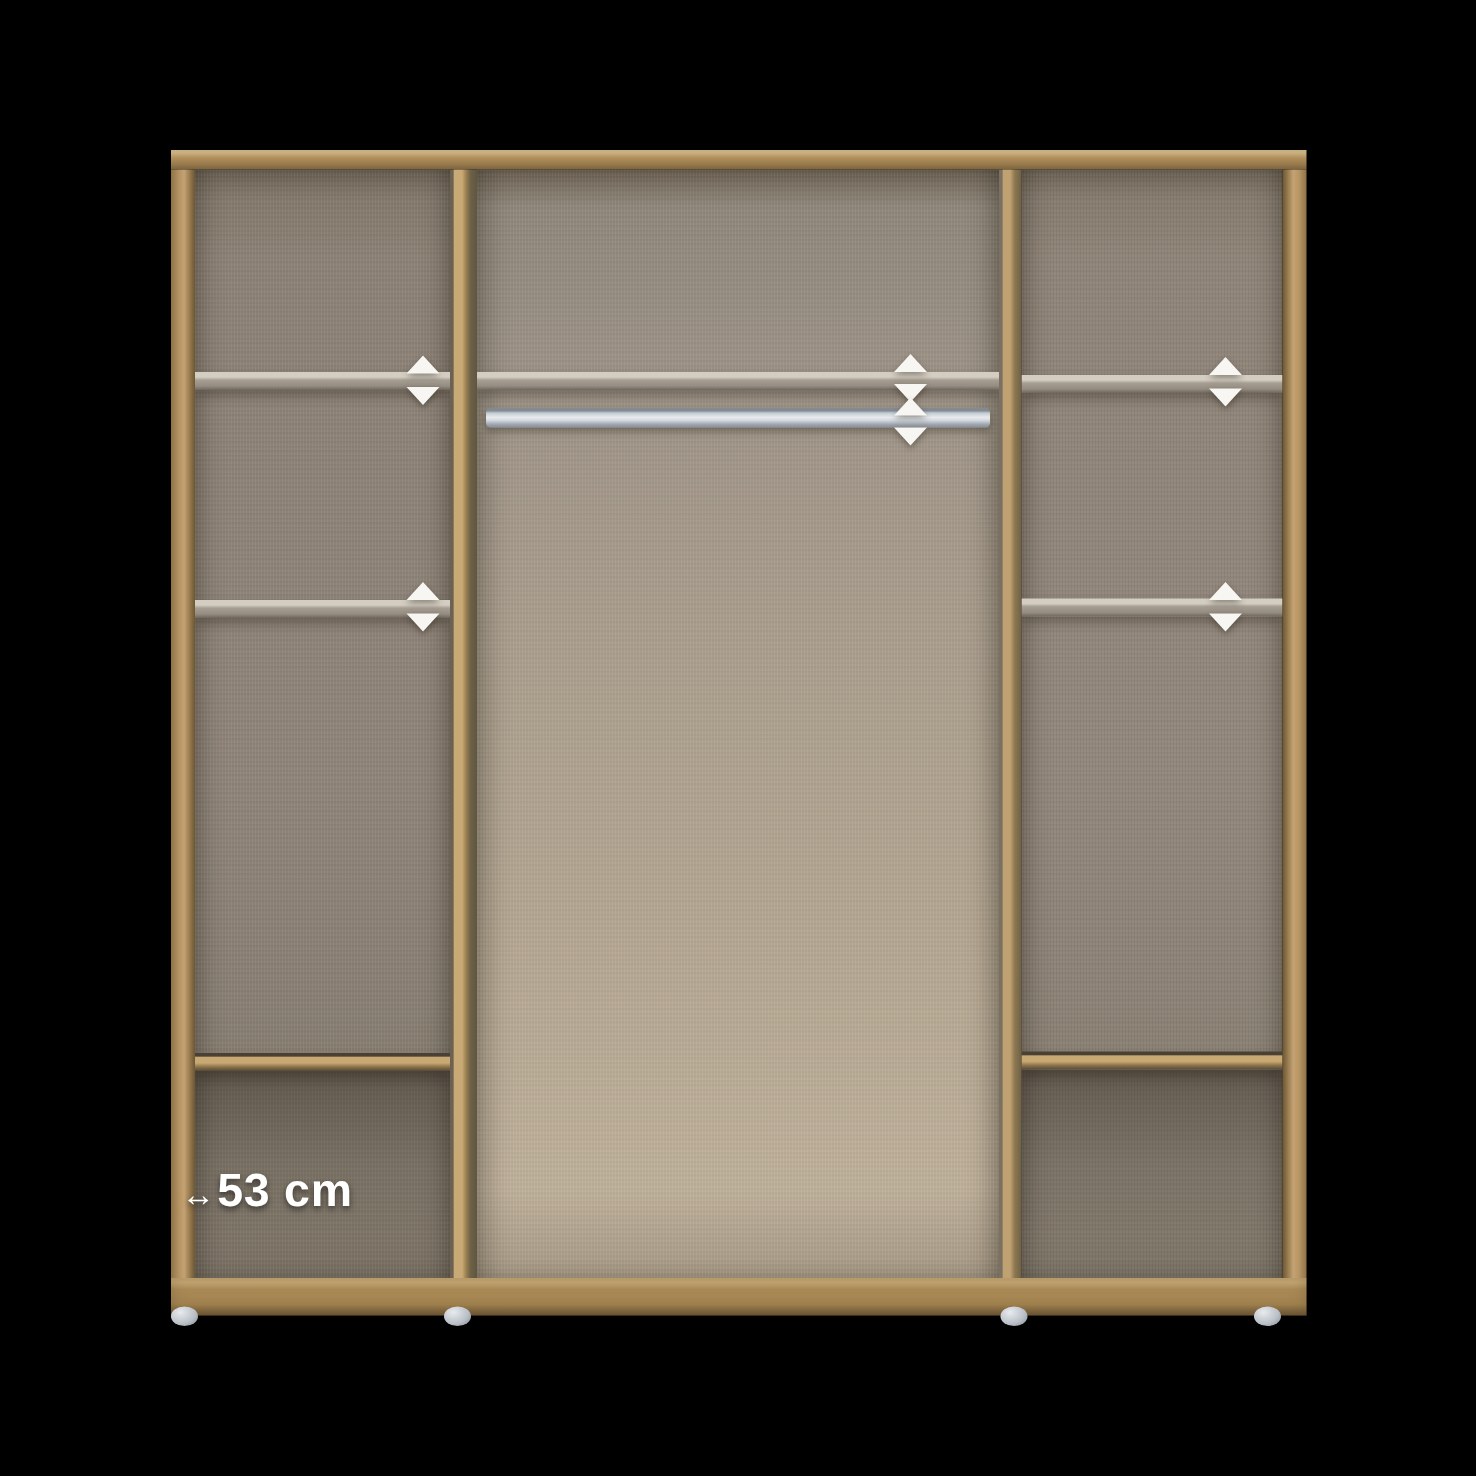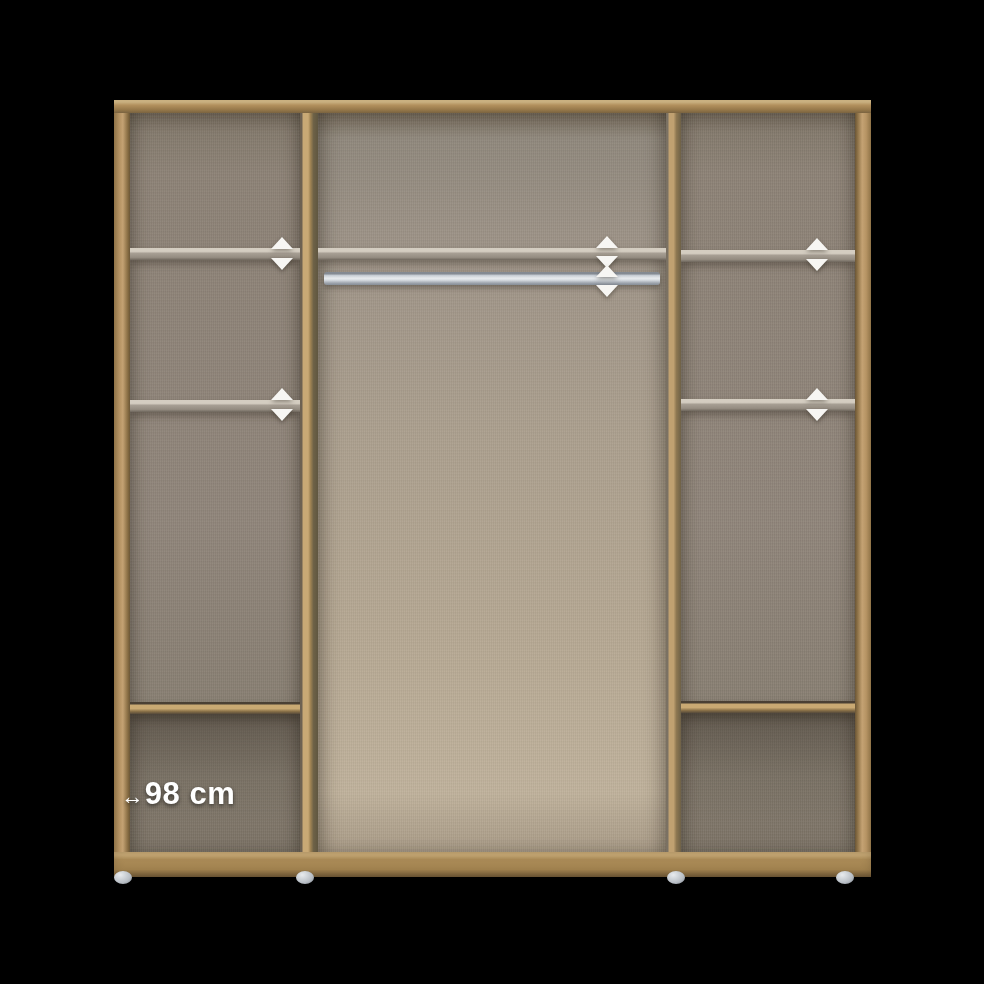--- a/index.html
+++ b/index.html
@@ -153,16 +153,16 @@
     <div class="abs tri down" style="left:692px;top:309px;"></div>
 
     <div class="abs foot" style="left:0px;top:771px;"></div>
     <div class="abs foot" style="left:182px;top:771px;"></div>
     <div class="abs foot" style="left:553px;top:771px;"></div>
     <div class="abs foot" style="left:722px;top:771px;"></div>
 
   </div>
 
   <div class="dim-label">
-    <span class="arrow">↔</span><span>98 cm</span>
+    <span class="arrow">↔</span><span>53 cm</span>
   </div>
 
 </div>
 
 </body></html>

